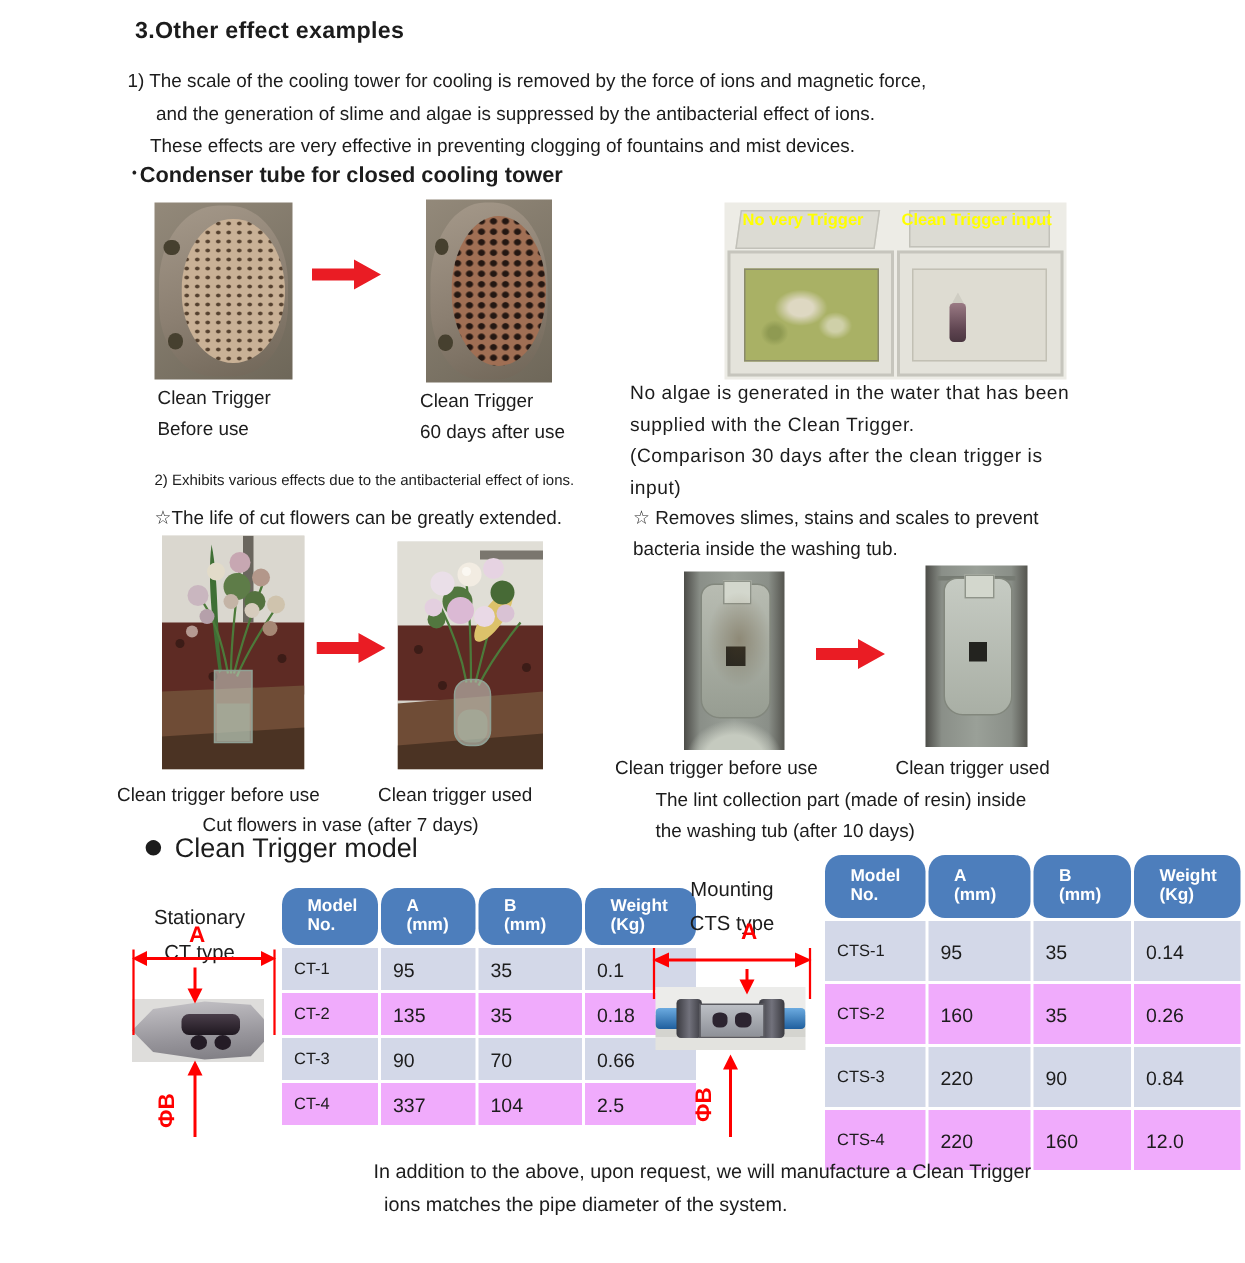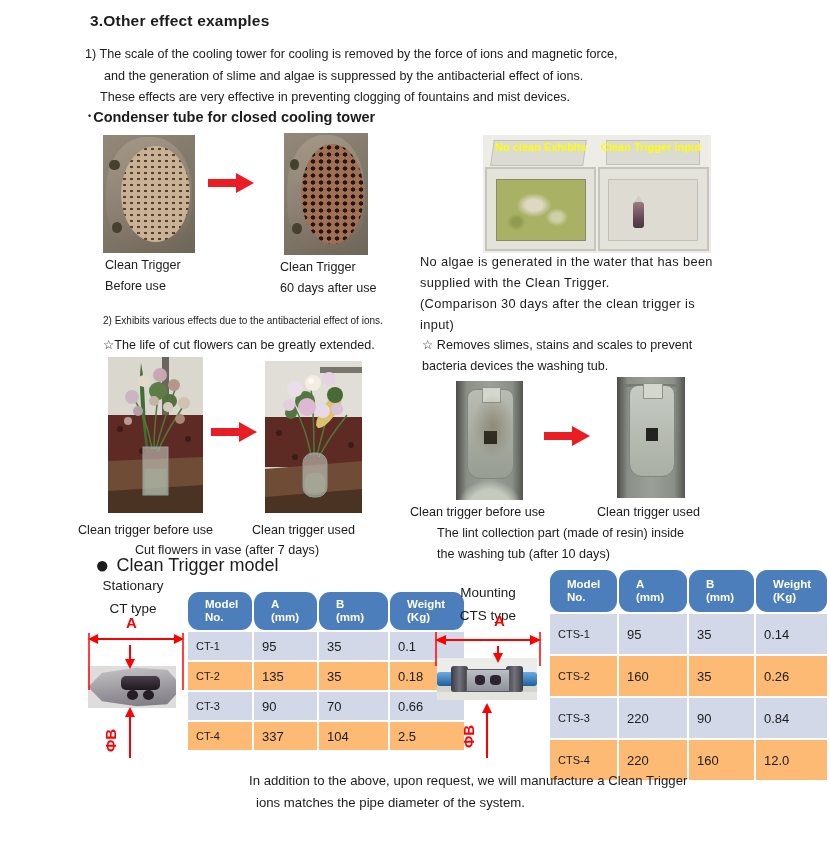--- a/index.html
+++ b/index.html
@@ -111,21 +111,21 @@
   .ctsdev .mid::before{left:18%;} .ctsdev .mid::after{left:54%;}
 
   
   table.spec{position:absolute;border-collapse:separate;border-spacing:2px;}
   table.spec th{background:#4d7ebc;color:#ffffff;font-weight:bold;font-size:11.5px;
       text-align:left;vertical-align:middle;padding:2px 0 2px 17px;line-height:13px;border-radius:11px;}
   table.spec th span{display:block;}
   table.spec td{font-size:13px;padding:2px 0 2px 8px;vertical-align:middle;}
   table.spec td.model{font-size:11px;}
   table.spec tr.dark td{background:#d3d8e8;}
-  table.spec tr.light td{background:#fdba74;margin-top:24px;}
+  table.spec tr.light td{background:#f0abfc;margin-top:24px;}
   #ct-table{left:186px;top:590px;}
   #ct-table th{height:34px;}
   #ct-table td{height:24px;}
   #ct-table .c0{width:47px;} #ct-table .c1{width:46px;} #ct-table .c2{width:52px;} #ct-table .c3{width:57px;}
   #cts-table{left:548px;top:568px;}
   #cts-table th{height:38px;}
   #cts-table td{height:36px;}
   #cts-table .c0{width:50px;} #cts-table .c1{width:51px;} #cts-table .c2{width:48px;} #cts-table .c3{width:54px;}
 
   svg text.dim{fill:#ff0000;font-size:15px;font-weight:bold;font-family:"Liberation Sans",sans-serif;}
@@ -167,21 +167,21 @@
     <div class="lid lr"></div>
     <div class="tub left">
       <div class="inner"></div>
     </div>
     <div class="tub right">
       <div class="inner">
         <div class="cap-dev"></div>
       </div>
     </div>
   </div>
-  <div class="abs algae-label t" style="left:495px;">No clean Exhibits</div>
+  <div class="abs algae-label t" style="left:495px;">No very Trigger</div>
   <div class="abs algae-label t" style="left:601px;">Clean Trigger input</div>
 
   <div class="abs cap" style="left:105px;top:255px;">
     <div class="t">Clean Trigger</div>
     <div class="t">Before use</div>
   </div>
   <div class="abs cap" style="left:280px;top:257px;">
     <div class="t">Clean Trigger</div>
     <div class="t">60 days after use</div>
   </div>
@@ -189,21 +189,21 @@
     <div class="t">No algae is generated in the water that has been</div>
     <div class="t">supplied with the Clean Trigger.</div>
     <div class="t">(Comparison 30 days after the clean trigger is</div>
     <div class="t">input)</div>
   </div>
 
   <div class="abs sec2-head t">2) Exhibits various effects due to the antibacterial effect of ions.</div>
   <div class="abs flower-note t">☆The life of cut flowers can be greatly extended.</div>
   <div class="abs washer-note">
     <div class="t">☆ Removes slimes, stains and scales to prevent</div>
-    <div class="t">bacteria devices the washing tub.</div>
+    <div class="t">bacteria inside the washing tub.</div>
   </div>
 
   <div class="photo flower" style="left:108px;top:357px;width:95px;height:156px;">
     <svg width="95" height="156" viewBox="0 0 95 156">
       <rect x="0" y="0" width="95" height="58" fill="#dad7cf"></rect>
       <rect x="54" y="0" width="7" height="58" fill="#6a665e"></rect>
       <rect x="0" y="58" width="95" height="48" fill="#5e2b24"></rect>
       <circle cx="12" cy="72" r="3" fill="#3c1c17"></circle>
       <circle cx="80" cy="82" r="3" fill="#3c1c17"></circle>
       <circle cx="34" cy="94" r="3" fill="#3c1c17"></circle>
@@ -285,21 +285,21 @@
   <div class="abs cap" style="left:437px;top:523px;">
     <div class="t">The lint collection part (made of resin) inside</div>
     <div class="t">the washing tub (after 10 days)</div>
   </div>
 
   <div class="abs model-head">
     <span class="dot">●</span>
     <span class="txt t">Clean Trigger model</span>
   </div>
 
-  <div class="abs type-label" style="left:78px;top:574px;text-align:center;">
+  <div class="abs type-label" style="left:78px;top:600px;text-align:center;">
     <div class="t">Stationary</div>
     <div class="t">CT type</div>
   </div>
   <div class="photo ctdev" style="left:88px;top:666px;width:88px;height:42px;">
     <div class="bodyp"></div>
     <div class="core"></div>
     <div class="k1"></div>
     <div class="k2"></div>
   </div>
   <svg class="abs" style="left:86px;top:612px;" width="100" height="150" viewBox="0 0 100 150">

